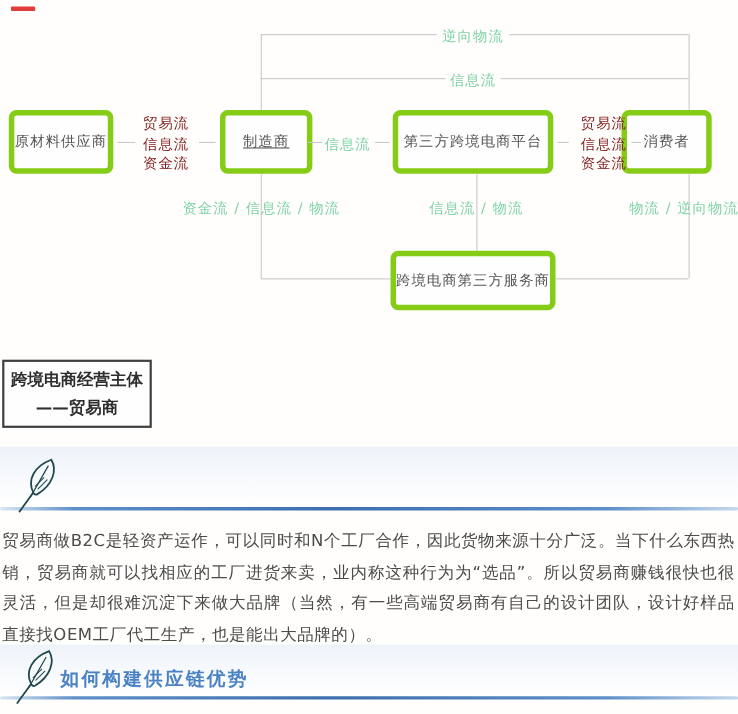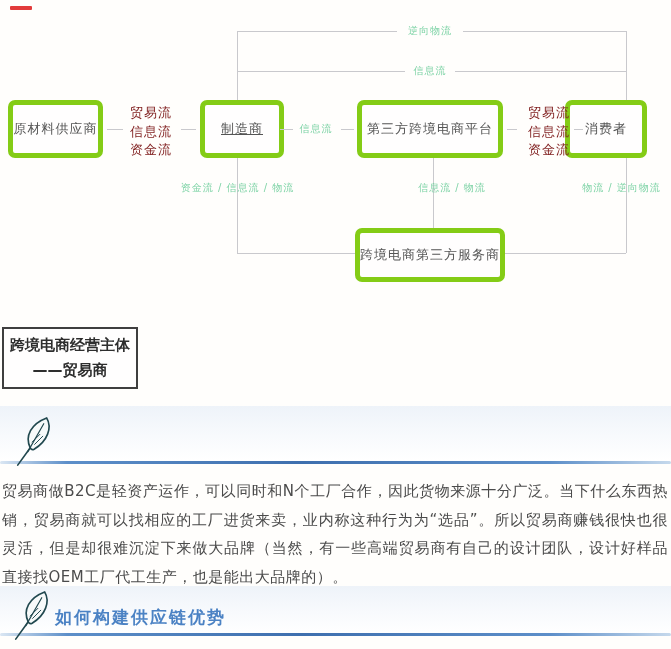--- a/index.html
+++ b/index.html
@@ -25,21 +25,21 @@
     position:absolute;
     background:#fffefe;
     border:5px solid #84cc16;
     border-radius:7px;
     display:flex;align-items:center;justify-content:center;
     font-size:13px;color:#555;letter-spacing:1px;
     box-sizing:border-box;text-align:center;
   }
   .flow{
     position:absolute;
-    font-size:10px;color:#7ed3a6;
+    font-size:13px;color:#7ed3a6;
     text-align:center;letter-spacing:1px;
     white-space:nowrap;
   }
   .flow-stack{
     position:absolute;
     display:flex;flex-direction:column;align-items:center;
     font-size:13px;color:#7f1d1d;line-height:18.5px;letter-spacing:1px;
   }
   
   .subject-box{
@@ -118,21 +118,21 @@
     <div class="hline" style="left:574px;top:129px;width:9px;"></div>
 
     <div class="vline" style="left:237px;top:158px;height:95px;"></div>
     <div class="vline" style="left:433px;top:158px;height:70px;"></div>
     <div class="vline" style="left:626px;top:158px;height:95px;"></div>
 
     <div class="hline" style="left:237px;top:253px;width:118px;"></div>
     <div class="hline" style="left:505px;top:253px;width:121px;"></div>
 
     <div class="flow" style="left:160px;top:181px;width:155px;">资金流 / 信息流 / 物流</div>
-    <div class="flow" style="left:402px;top:181px;width:100px;">信息流 / 物流</div>
+    <div class="flow" style="left:383px;top:181px;width:100px;">信息流 / 物流</div>
     <div class="flow" style="left:572px;top:181px;width:99px;">物流 / 逆向物流</div>
 
     <div class="dbox" style="left:355px;top:228px;width:150px;height:54px;">跨境电商第三方服务商</div>
   </div>
 
   <div class="subject-box">
     <span>跨境电商经营主体</span>
     <span>——贸易商</span>
   </div>
 

